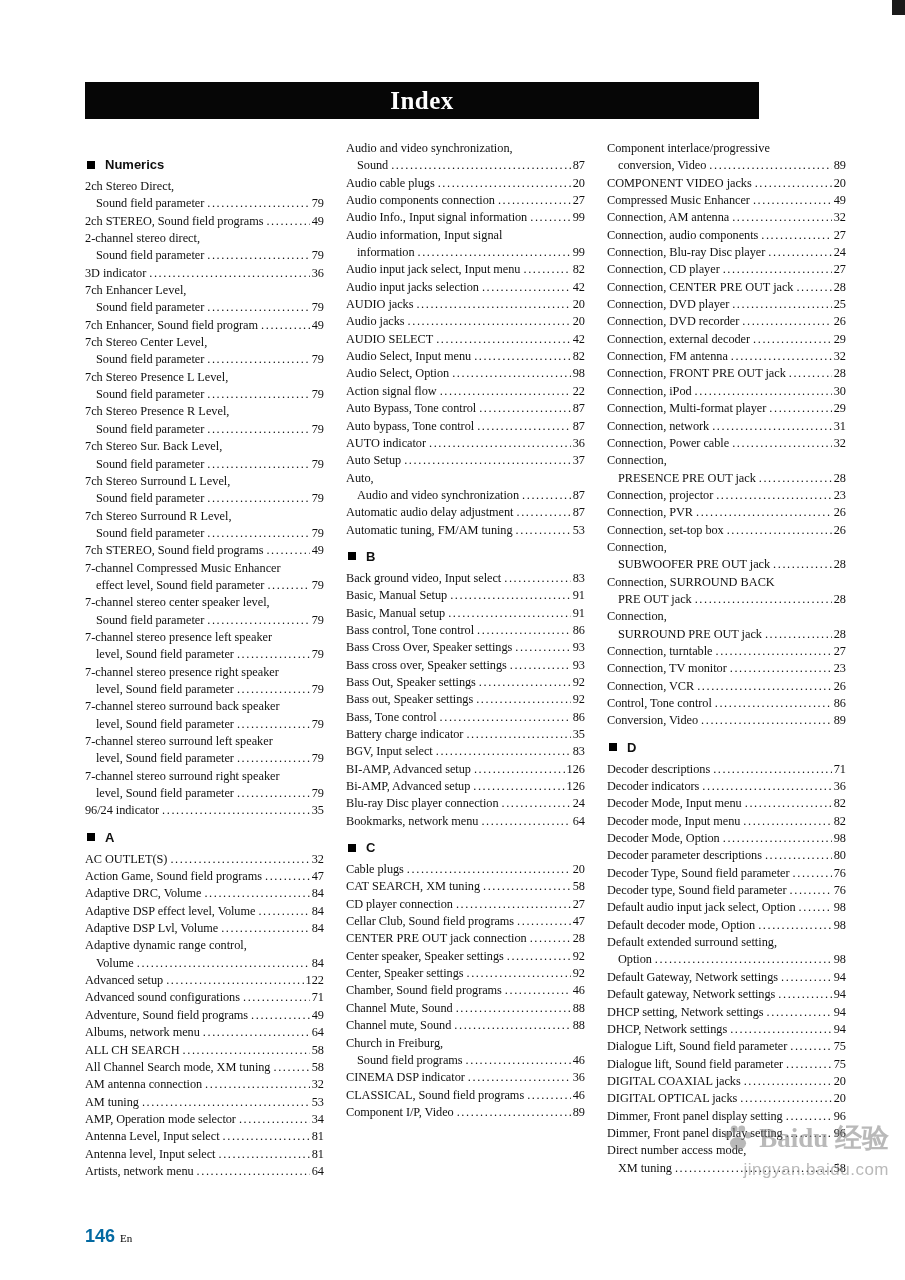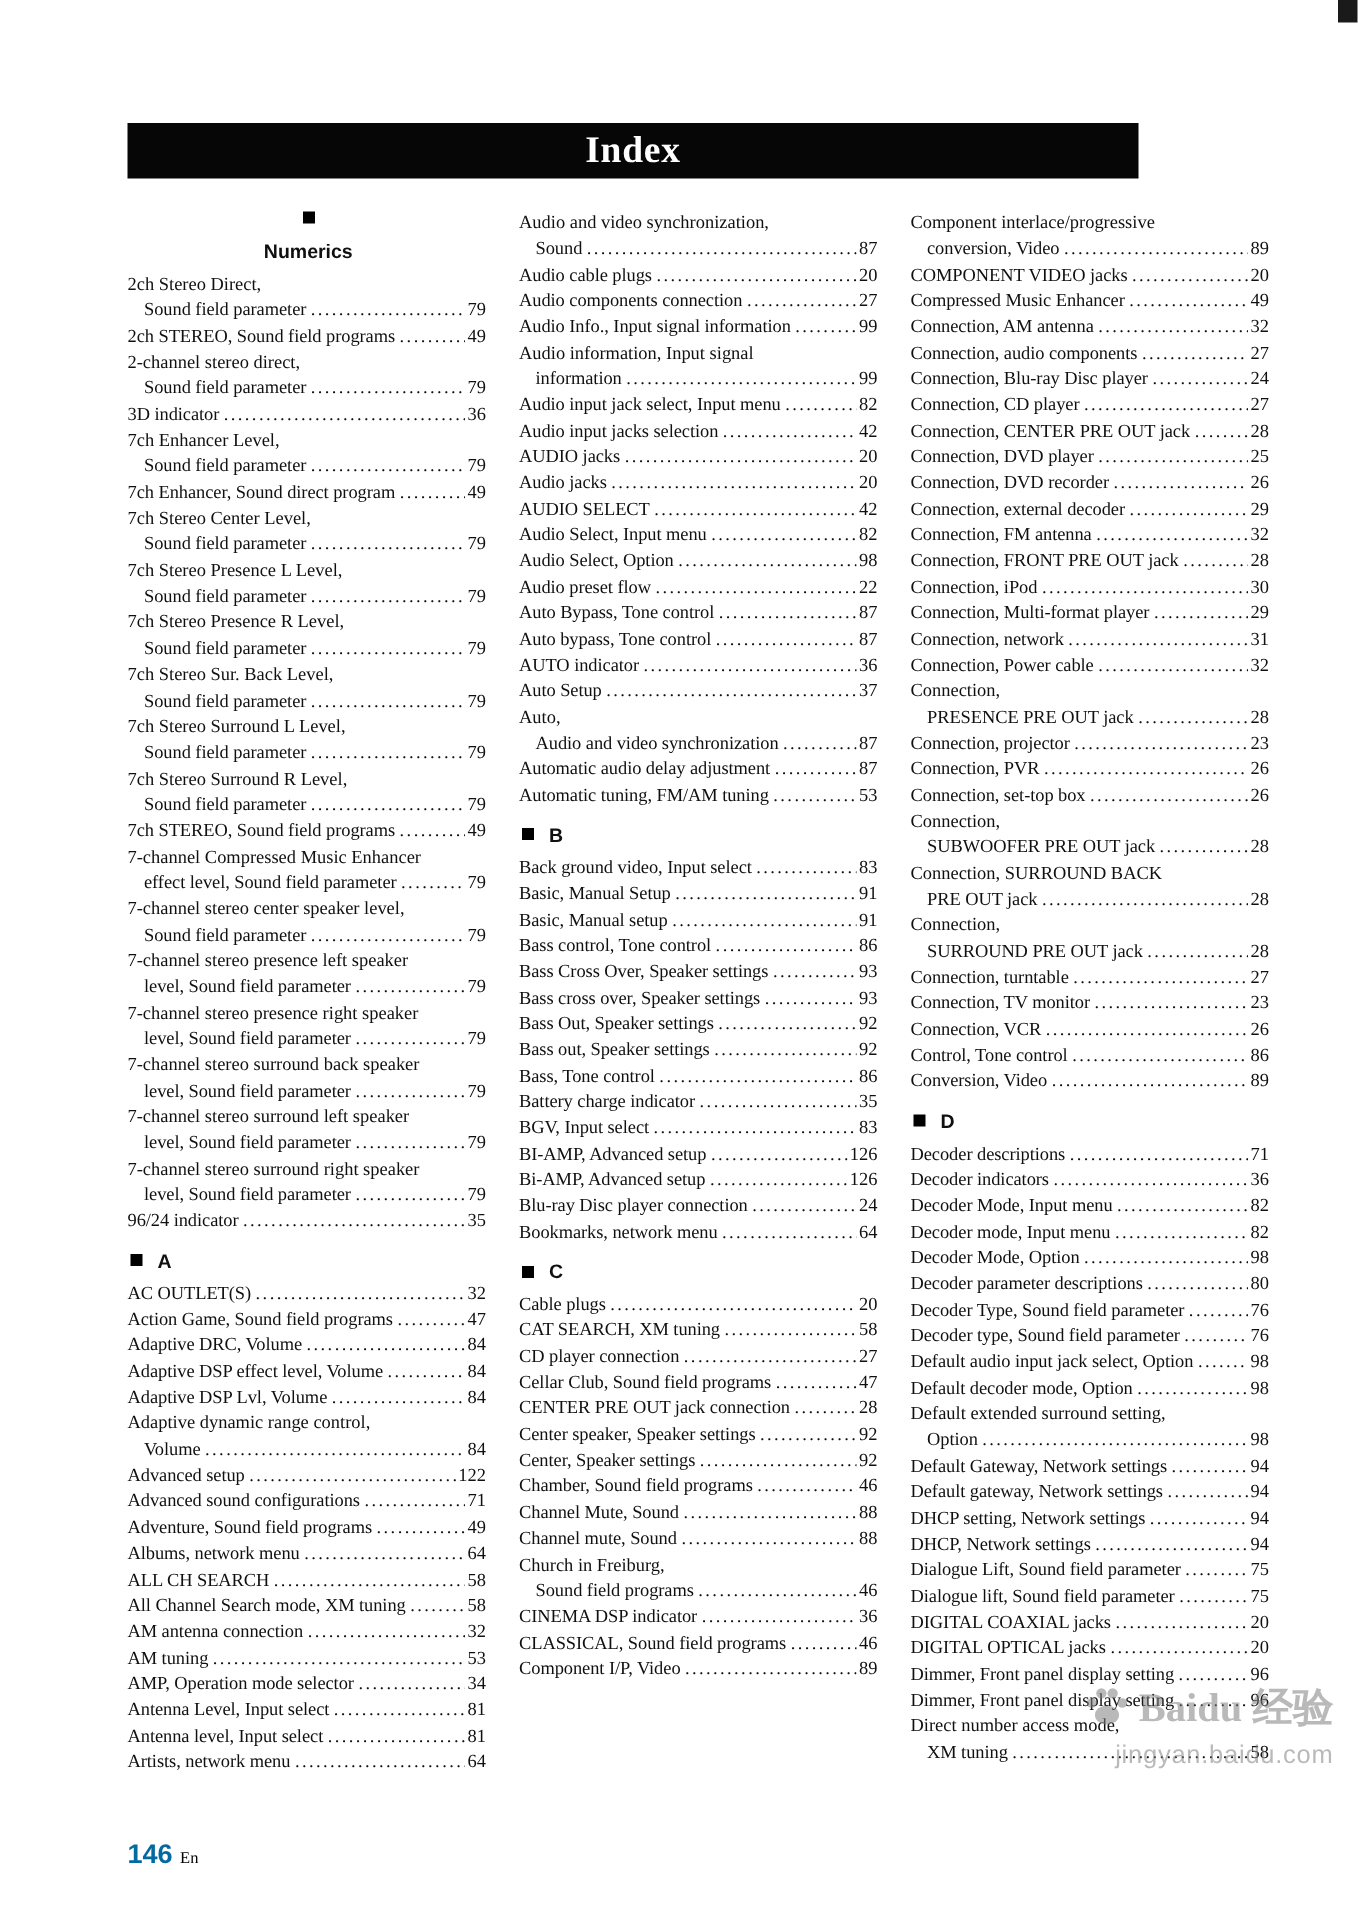--- a/index.html
+++ b/index.html
@@ -19,21 +19,21 @@
     display: flex; align-items: center; justify-content: center;
   }
   .header-title { font-size: 25px; font-weight: bold; letter-spacing: 0.5px; }
   .columns { position: absolute; left: 85px; top: 140px; width: 761px; display: flex; gap: 22px; }
   .col { flex: 1 1 0; min-width: 0; font-size: 12.3px; line-height: 17.35px; }
   .section {
     display: flex; align-items: center; gap: 10px;
     font-family: "Liberation Sans", sans-serif; font-weight: bold; font-size: 13px;
     margin: 9px 0 5px 2px; line-height: 17px;
   }
-  .section.first { margin-top: 1px; flex-direction: column; }
+  .section.first { margin-top: 16px; }
   .sq { width: 8px; height: 8px; background: #000; flex: 0 0 auto; }
   .entry { }
   .line { display: flex; align-items: baseline; }
   .line.cont { padding-left: 11px; }
   .pre-line { white-space: nowrap; }
   .txt { white-space: nowrap; flex: 0 1 auto; letter-spacing: -0.05px; }
   .dots { flex: 1 1 auto; min-width: 6px; overflow: hidden; white-space: nowrap; margin: 0 2px 0 3px; color: #101010; }
   .dots::before { content: "...................................................................................................."; letter-spacing: 1.6px; }
   .pg { white-space: nowrap; flex: 0 0 auto; }
   .footer { position: absolute; left: 85px; top: 1226px; display: flex; align-items: baseline; gap: 5px; }
@@ -94,21 +94,21 @@
       <div class="entry">
         <div class="pre-line">7ch Enhancer Level,</div>
         <div class="line cont">
           <span class="txt">Sound field parameter</span>
           <span class="dots"></span>
           <span class="pg">79</span>
         </div>
       </div>
       <div class="entry">
         <div class="line">
-          <span class="txt">7ch Enhancer, Sound direct program</span>
+          <span class="txt">7ch Enhancer, Sound field program</span>
           <span class="dots"></span>
           <span class="pg">49</span>
         </div>
       </div>
       <div class="entry">
         <div class="pre-line">7ch Stereo Center Level,</div>
         <div class="line cont">
           <span class="txt">Sound field parameter</span>
           <span class="dots"></span>
           <span class="pg">79</span>
@@ -438,21 +438,21 @@
       </div>
       <div class="entry">
         <div class="line">
           <span class="txt">Audio Select, Option</span>
           <span class="dots"></span>
           <span class="pg">98</span>
         </div>
       </div>
       <div class="entry">
         <div class="line">
-          <span class="txt">Audio preset flow</span>
+          <span class="txt">Action signal flow</span>
           <span class="dots"></span>
           <span class="pg">22</span>
         </div>
       </div>
       <div class="entry">
         <div class="line">
           <span class="txt">Auto Bypass, Tone control</span>
           <span class="dots"></span>
           <span class="pg">87</span>
         </div>

